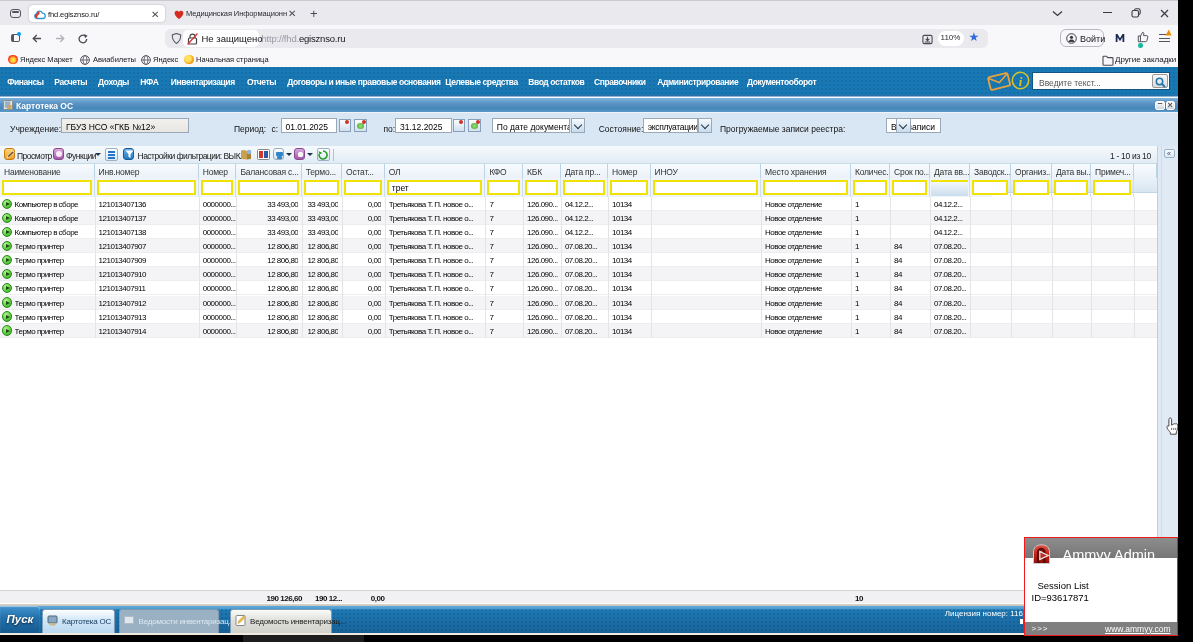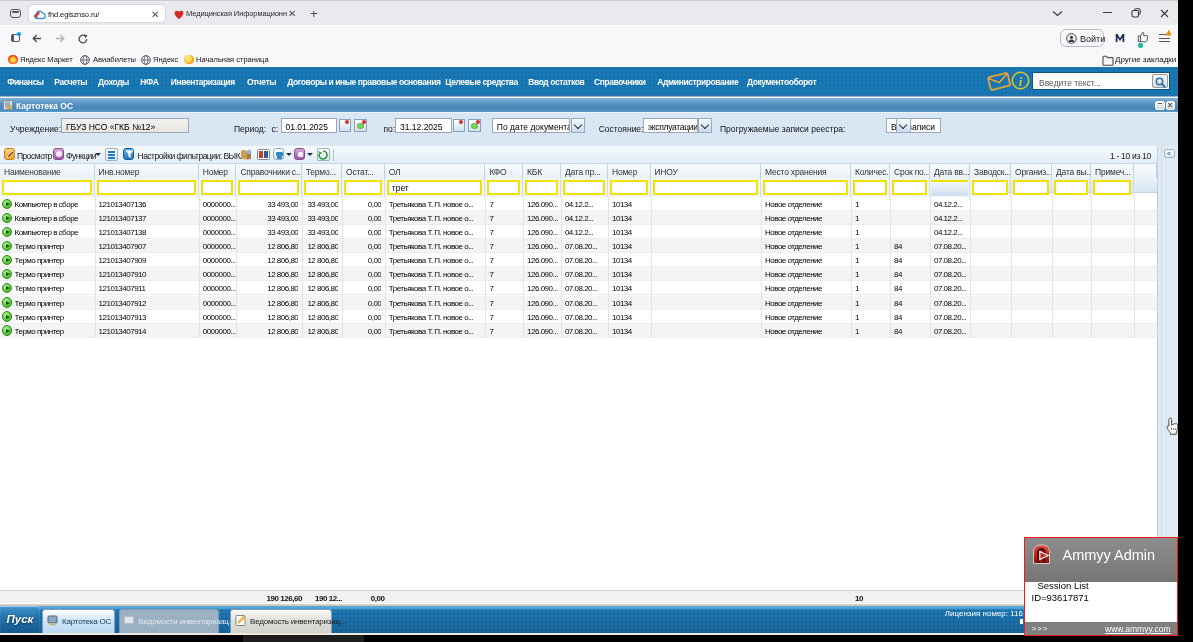--- a/index.html
+++ b/index.html
@@ -83,21 +83,21 @@
 #blackright { position:absolute; left:1178px; top:0; width:15px; height:642px; background:#000; z-index:60; }
 #pusk { position:absolute; left:0; top:2px; width:40px; height:27.5px; border-radius:0 4px 4px 0;
   background:linear-gradient(180deg,#4494d0 0%, #2272ae 40%, #15588c 100%); box-shadow:inset 0 1px 1px rgba(255,255,255,.5);
   color:#fff; font-weight:bold; font-size:11.5px; font-style:italic; text-align:center; line-height:26px; text-shadow:0 1px 2px #123; }
 .tkbtn { position:absolute; top:5px; height:24.5px; border:1px solid #7f9cb5; border-bottom:none; border-radius:3px 3px 0 0; }
 .tkbtn span { position:absolute; top:7px; font-size:8px; white-space:nowrap; letter-spacing:-0.2px; }
 #botline { position:absolute; left:0; top:29.7px; width:1178px; height:1.6px; background:#efe9df; }
 #botgray { position:absolute; left:243px; top:31.5px; width:121px; height:7px; background:#1d1d1d; }
 
 #ammyy { position:absolute; left:1024px; top:536.5px; width:153.5px; height:99.5px; border:1px solid #f51818; background:#fff; z-index:45; }
-#am-title { position:absolute; left:0; top:0; width:151.5px; height:44px; background:linear-gradient(#8d8d8d,#767676); }
+#am-title { position:absolute; left:0; top:0; width:151.5px; height:20px; background:linear-gradient(#8d8d8d,#767676); }
 #am-foot { position:absolute; left:0; top:84px; width:151.5px; height:13.5px; background:#7f7f7f; }
 </style>
 </head>
 <body>
 <div id="browser"></div>
 <div id="tabbar">
   <div id="tb-ffview"></div>
   <div class="tab1">
     <svg class="abs" style="left:5px;top:4px" width="12" height="12" viewBox="0 0 12 12">
       <path d="M3.5 9.5 C1.6 9.5 0.7 8.2 0.7 7 C0.7 5.8 1.6 4.9 2.6 4.8 C2.8 3.2 4.1 2.2 5.6 2.2 C6.9 2.2 8 3 8.5 4.2 C9.9 4.3 11.2 5.3 11.2 6.9 C11.2 8.4 10 9.5 8.6 9.5 Z" fill="none" stroke="#2f9ad8" stroke-width="1.3"></path>
@@ -130,20 +130,40 @@
   <svg class="abs" style="left:32px;top:9px" width="10" height="9" viewBox="0 0 10 9">
       <path d="M9 4.5 H1.5 M4.8 1 L1.2 4.5 L4.8 8" fill="none" stroke="#4a4a52" stroke-width="1.3"></path>
     </svg>
   <svg class="abs" style="left:55px;top:9px" width="10" height="9" viewBox="0 0 10 9">
       <path d="M1 4.5 H8.5 M5.2 1 L8.8 4.5 L5.2 8" fill="none" stroke="#b2b2ba" stroke-width="1.3"></path>
     </svg>
   <svg class="abs" style="left:78px;top:8.5px" width="10" height="10" viewBox="0 0 10 10">
       <path d="M8.7 5 A3.8 3.8 0 1 1 7 1.8" fill="none" stroke="#4a4a52" stroke-width="1.3"></path>
       <path d="M6.2 0 L9.6 1.8 L7 4.2 Z" fill="#4a4a52"></path>
     </svg>
+  <div id="urlfield">
+    <svg class="abs" style="left:6px;top:4.5px" width="11" height="11" viewBox="0 0 12 13">
+        <path d="M6 0.5 L11 2.2 C11 7 9.5 10.5 6 12.3 C2.5 10.5 1 7 1 2.2 Z" fill="none" stroke="#5b5b66" stroke-width="1.3"></path>
+      </svg>
+    <div id="nzchip">
+      <svg class="abs" style="left:4px;top:2.5px" width="11" height="12" viewBox="0 0 11 12">
+        <rect x="1.5" y="5" width="8" height="6" rx="1" fill="none" stroke="#444" stroke-width="1.2"></rect>
+        <path d="M3 5 V3.4 C3 2 4 1.2 5.5 1.2 C7 1.2 8 2 8 3.4 V5" fill="none" stroke="#444" stroke-width="1.2"></path>
+        <line x1="0.5" y1="11.5" x2="10.5" y2="0.5" stroke="#d43a3a" stroke-width="1.4"></line>
+      </svg>
+      <span class="abs" style="left:19px;top:3px;font-size:9.5px;color:#15141a;white-space:nowrap">Не защищено</span>
+    </div>
+    <span class="abs" style="left:97px;top:4px;font-size:9.5px;color:#9a9aa4;white-space:nowrap;letter-spacing:-0.2px">http://fhd.<span style="color:#15141a">egisznso.ru</span></span>
+    <svg class="abs" style="left:757px;top:5px" width="11" height="11" viewBox="0 0 12 12">
+        <rect x="1" y="1.5" width="10" height="9" rx="1.5" fill="none" stroke="#4a4a52" stroke-width="1.2"></rect>
+        <path d="M6 3 V7 M4 5.2 L6 7.3 L8 5.2 M3 8.7 H9" stroke="#4a4a52" stroke-width="1.2" fill="none"></path>
+      </svg>
+    <span class="abs" style="left:773px;top:2.5px;width:26px;height:14.5px;border-radius:8px;background:#fff;font-size:8px;color:#2a2a32;text-align:center;line-height:14px">110%</span>
+    <span class="abs" style="left:804px;top:1px;font-size:12px;color:#2b6be0">★</span>
+  </div>
   <div id="loginbtn">
     <svg class="abs" style="left:5px;top:3.5px" width="11" height="11" viewBox="0 0 11 11">
         <circle cx="5.5" cy="5.5" r="4.8" fill="none" stroke="#3a3a42" stroke-width="1"></circle>
         <circle cx="5.5" cy="4.3" r="1.6" fill="#3a3a42"></circle>
         <path d="M2.5 9 C3 7.2 4 6.6 5.5 6.6 C7 6.6 8 7.2 8.5 9" fill="#3a3a42"></path>
       </svg>
     <span style="position:absolute;left:19px;top:4px;font-size:9px;color:#15141a">Войти</span>
   </div>
   <svg class="abs" style="left:1114.5px;top:7.5px" width="10" height="10" viewBox="0 0 14 13">
       <path d="M1 12 V1 H3.5 L7 7 L10.5 1 H13 V12 H10.5 V5.5 L7 11 L3.5 5.5 V12 Z" fill="#1d2a52"></path>
@@ -303,21 +323,21 @@
 </div>
 <div id="sidebar">
   <span class="abs" style="left:3px;top:0;width:1px;height:459px;background:#cddcec"></span>
   <span class="abs" style="left:5.5px;top:3px;width:11px;height:9px;background:linear-gradient(#f8fbfe,#dce8f4);border:1px solid #9ab4cc;border-radius:2px;font-size:7px;color:#446;text-align:center;line-height:8px">«</span>
 </div>
 <div id="tablewrap">
 <div class="thead">
 <span class="hc" style="left:0px;width:94.6px">Наименование</span>
 <span class="hc" style="left:94.6px;width:104.1px">Инв.номер</span>
 <span class="hc" style="left:198.7px;width:37.7px">Номер</span>
-<span class="hc" style="left:236.4px;width:65.4px">Справочники с...</span>
+<span class="hc" style="left:236.4px;width:65.4px">Балансовая с...</span>
 <span class="hc" style="left:301.8px;width:40.2px">Термо...</span>
 <span class="hc" style="left:342px;width:42.8px">Остат...</span>
 <span class="hc" style="left:384.8px;width:100.6px">ОЛ</span>
 <span class="hc" style="left:485.4px;width:37.7px">КФО</span>
 <span class="hc" style="left:523.1px;width:37.8px">КБК</span>
 <span class="hc" style="left:560.9px;width:47.1px">Дата пр...</span>
 <span class="hc" style="left:608px;width:42.5px">Номер</span>
 <span class="hc" style="left:650.5px;width:110.5px">ИНОУ</span>
 <span class="hc" style="left:761px;width:90px">Место хранения</span>
 <span class="hc" style="left:851px;width:39px">Количес...</span>

